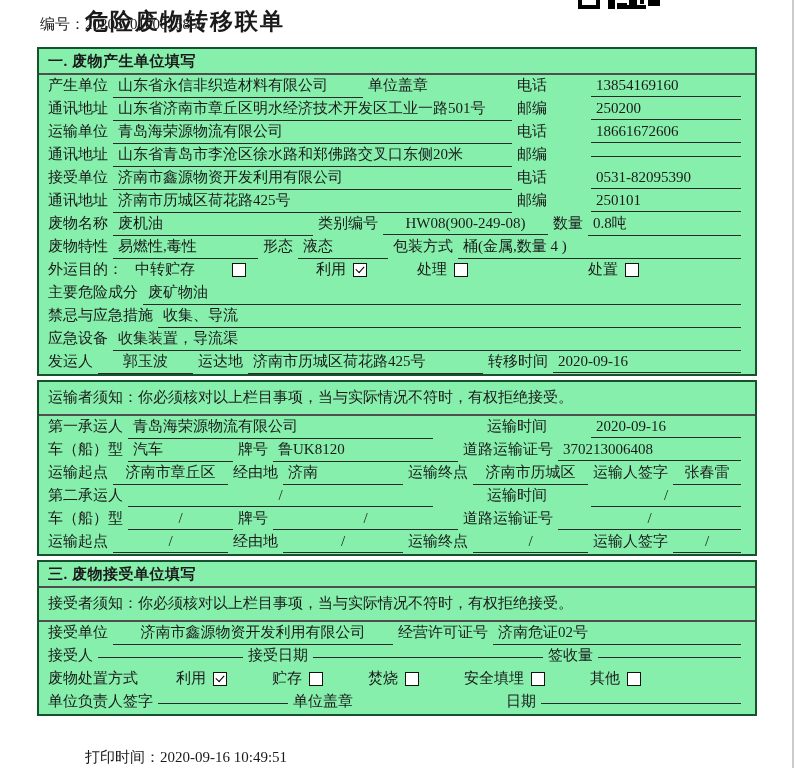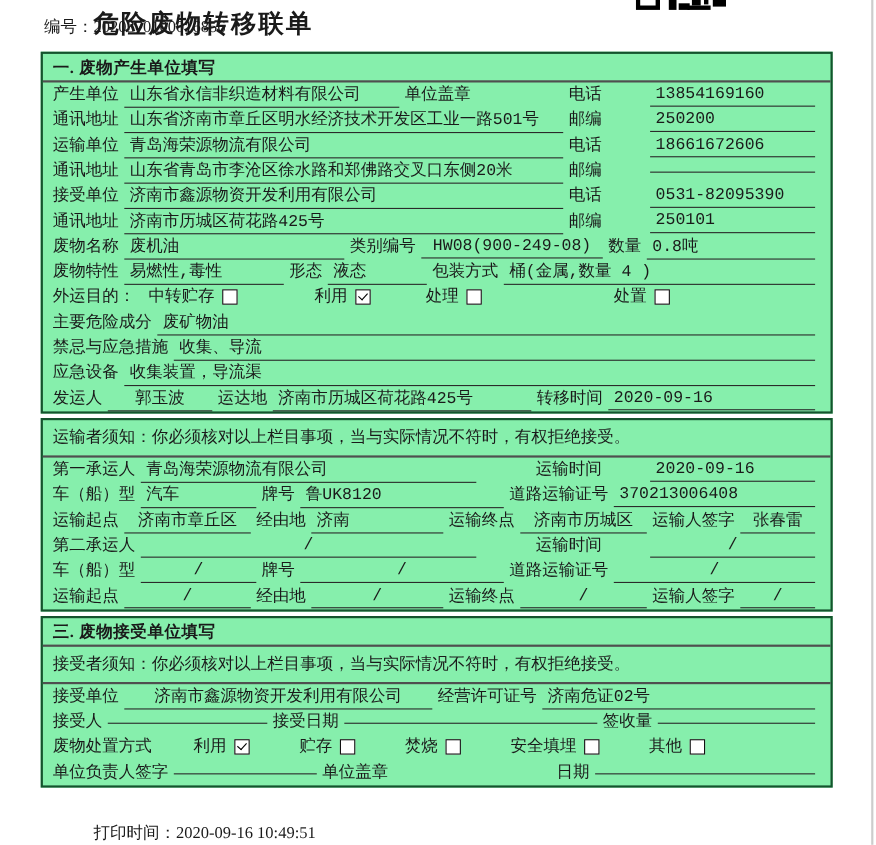--- a/index.html
+++ b/index.html
@@ -15,34 +15,34 @@
   .title{position:absolute;left:0;top:6px;width:100%;text-align:left;
     font-weight:bold;font-size:23px;letter-spacing:2px;padding-left:85px;box-sizing:border-box;}
   .form{position:absolute;left:37px;top:47px;width:720px;}
   .box{border:2px solid #14532d;background:#86efac;box-sizing:border-box;margin-bottom:4px;}
   .box-header{font-weight:bold;padding:3px 9px 2px 9px;border-bottom:2px solid #4f4f4f;
     font-size:15px;letter-spacing:0.5px;}
   .notice{padding:6px 9px 7px 9px;border-bottom:2px solid #4f4f4f;}
   .row{display:flex;align-items:center;padding:0 9px;min-height:23px;box-sizing:border-box;}
   .lbl{white-space:nowrap;padding-bottom:2px;}
   .uv{border-bottom:1px solid #2a2a2a;white-space:nowrap;overflow:hidden;
-    padding:0 5px 2px 5px;margin:0 5px;box-sizing:border-box;font-family:Liberation Mono, monospace;}
+    padding:0 5px 2px 5px;margin:0 5px;box-sizing:border-box;}
   .c{text-align:center;}
   .fill{flex:1;}
   .spacer{flex:1;}
   .w90{width:90px;}.w95{width:95px;}.w105{width:105px;}.w115{width:115px;}
   .w120{width:120px;}.w130{width:130px;}.w145{width:145px;}.w150{width:150px;margin-left:44px;}
   .w165{width:165px;}.w185{width:185px;}.w200{width:200px;}.w230{width:230px;}
   .w235{width:235px;}.w250{width:250px;}.w280{width:280px;}.w305{width:305px;}
   .opt{white-space:nowrap;display:flex;align-items:center;padding-bottom:2px;}
   .cbx{display:inline-block;width:12px;height:12px;border:1.5px solid #111;
     position:relative;margin-left:7px;box-sizing:content-box;background:#fff;}
   .cbx.checked::after{content:"";position:absolute;left:2px;top:2px;width:7px;height:4px;
     border-left:1.6px solid #000;border-bottom:1.6px solid #000;transform:rotate(-48deg);}
-  .ml12{margin-left:12px;}.ml70{margin-left:70px;}
+  .ml12{margin-left:12px;gap:30px;}.ml70{margin-left:70px;}
   .ml95{margin-left:50px;}.ml38{margin-left:38px;}.ml45{margin-left:45px;}
   .footer{position:absolute;left:52px;top:748px;white-space:nowrap;margin-left:33px;}
 </style>
 </head>
 <body>
 
 <div class="page-edge"></div>
 
 <svg class="qr-frag" viewBox="0 0 82 9" xmlns="http://www.w3.org/2000/svg">
   <rect x="0" y="0" width="22" height="9" fill="#000"></rect>

